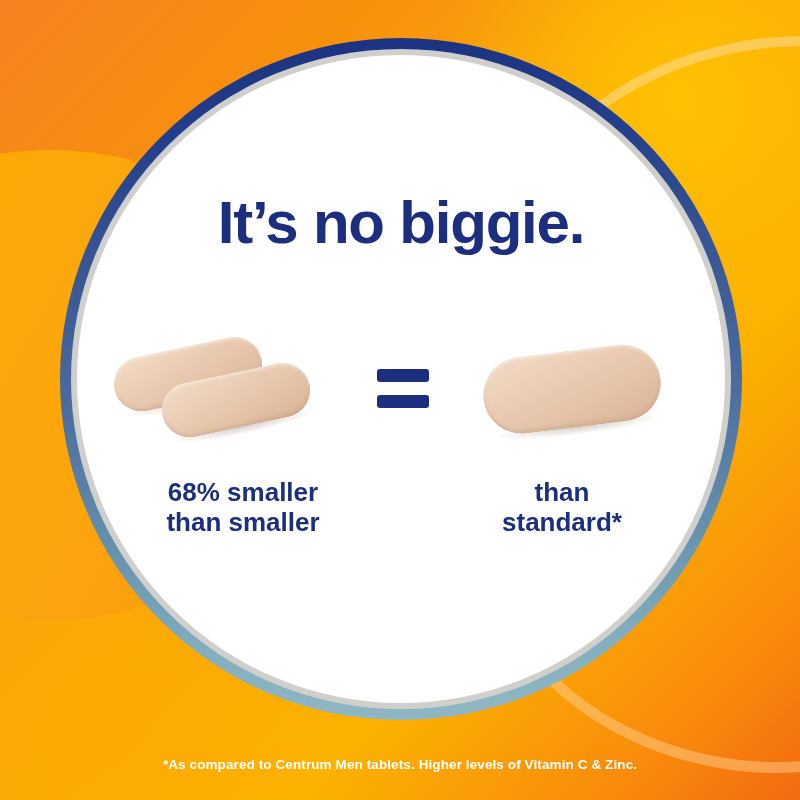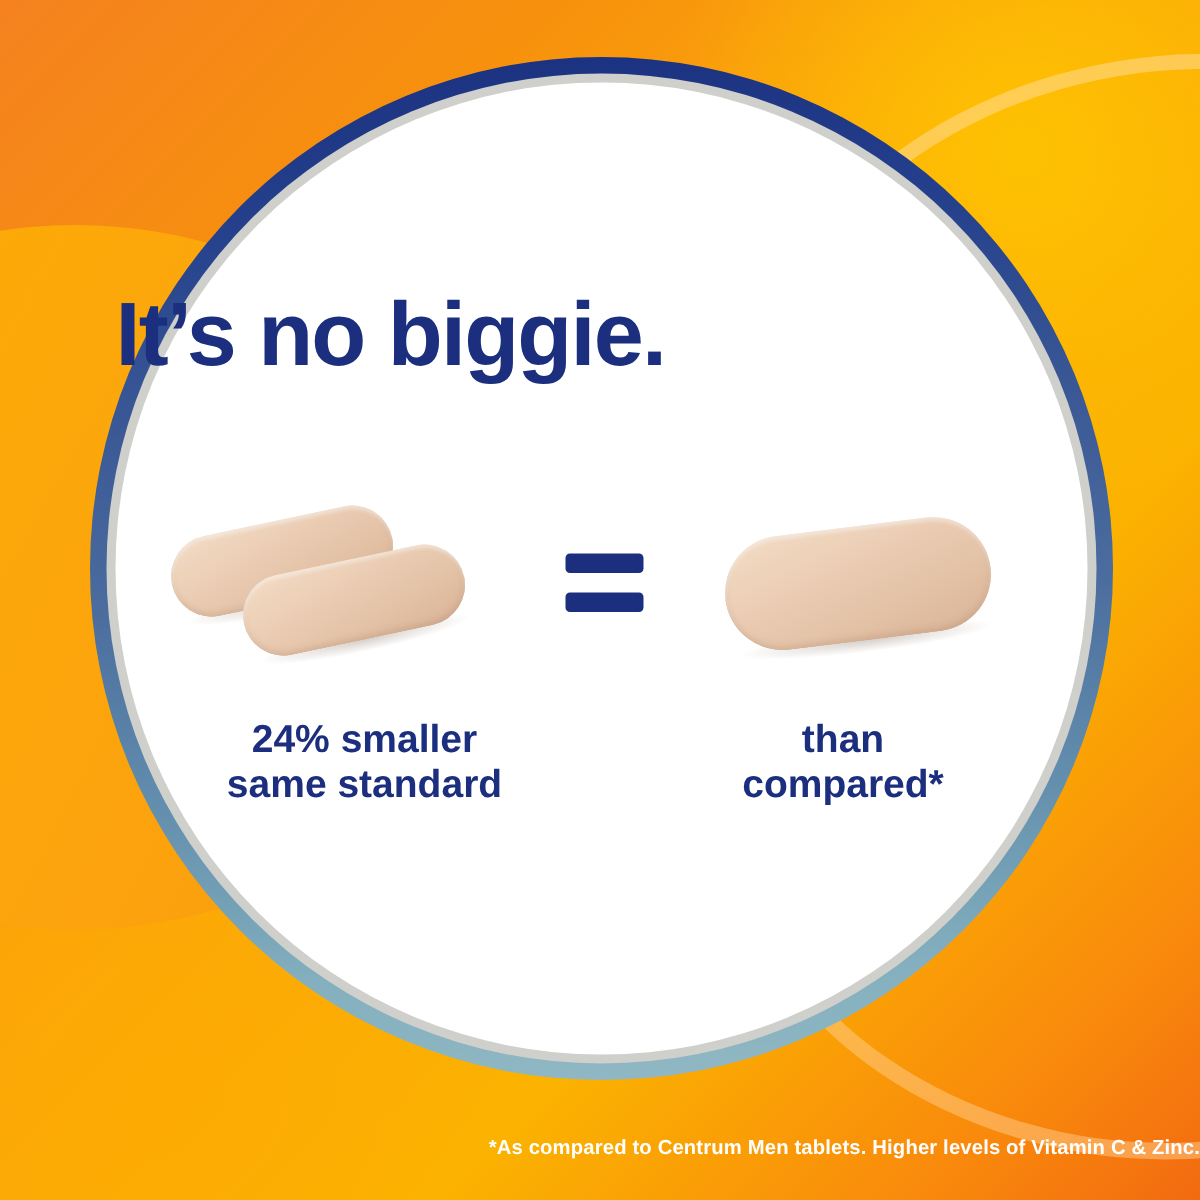--- a/index.html
+++ b/index.html
@@ -110,21 +110,21 @@
     top: 55px;
     width: 648px;
     height: 648px;
   }
 
   .headline {
     position: absolute;
     top: 138px;
     left: 0;
     width: 648px;
-    text-align: left;
+    text-align: center;
     font-size: 60px;
     font-weight: 700;
     letter-spacing: -1.2px;
     color: #1B2F7E;
     line-height: 1;
   }
 
   .compare-row {
     position: absolute;
     top: 270px;
@@ -226,21 +226,21 @@
     top: 422px;
     left: 340px;
     width: 290px;
   }
 
   .footnote {
     position: absolute;
     bottom: 28px;
     left: 0;
     width: 800px;
-    text-align: right;
+    text-align: center;
     color: #FFFFFF;
     font-size: 13.5px;
     font-weight: 700;
     letter-spacing: 0.1px;
   }
 </style>
 </head>
 <body>
 
 <div id="ad-root">
@@ -280,26 +280,26 @@
 
       <div class="tablet tab-c">
         <div class="shadow"></div>
         <div class="side"></div>
         <div class="top"></div>
       </div>
 
     </div>
 
     <div class="caption caption-left">
-      <div>24% smaller</div>
-      <div>same standard</div>
+      <div>68% smaller</div>
+      <div>than smaller</div>
     </div>
 
     <div class="caption caption-right">
       <div>than</div>
-      <div>compared*</div>
+      <div>standard*</div>
     </div>
 
   </div>
 
   <div class="footnote">*As compared to Centrum Men tablets. Higher levels of Vitamin C &amp; Zinc.</div>
 
 </div>
 
 </body></html>

